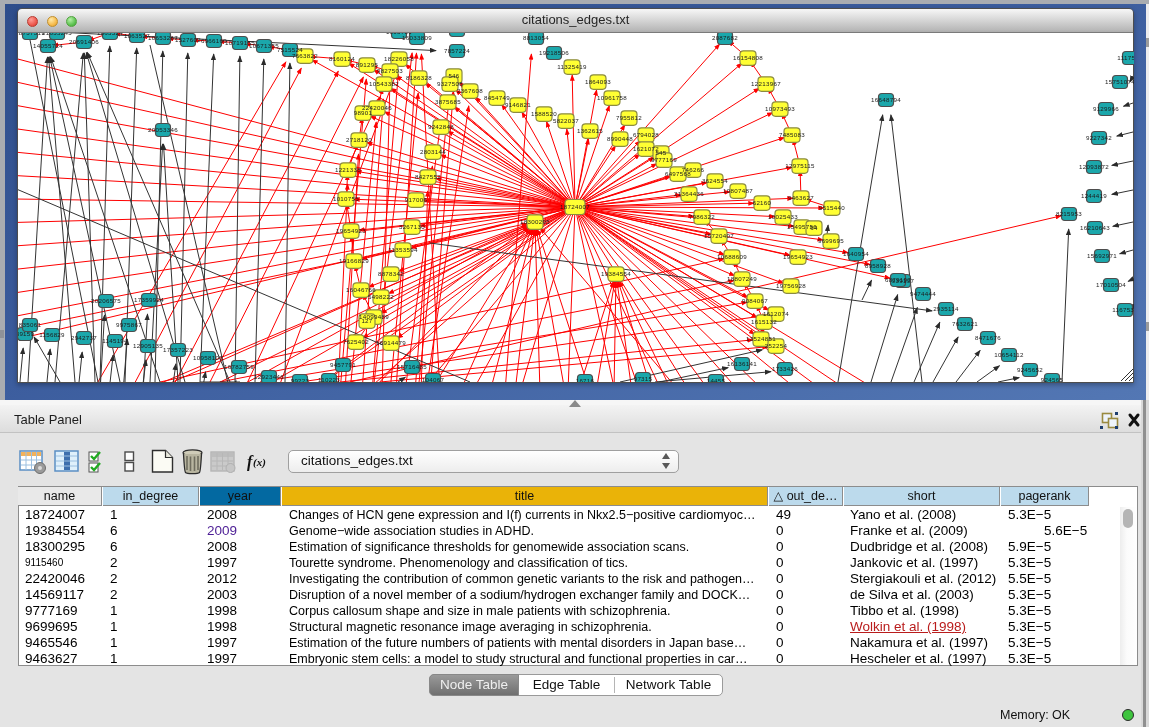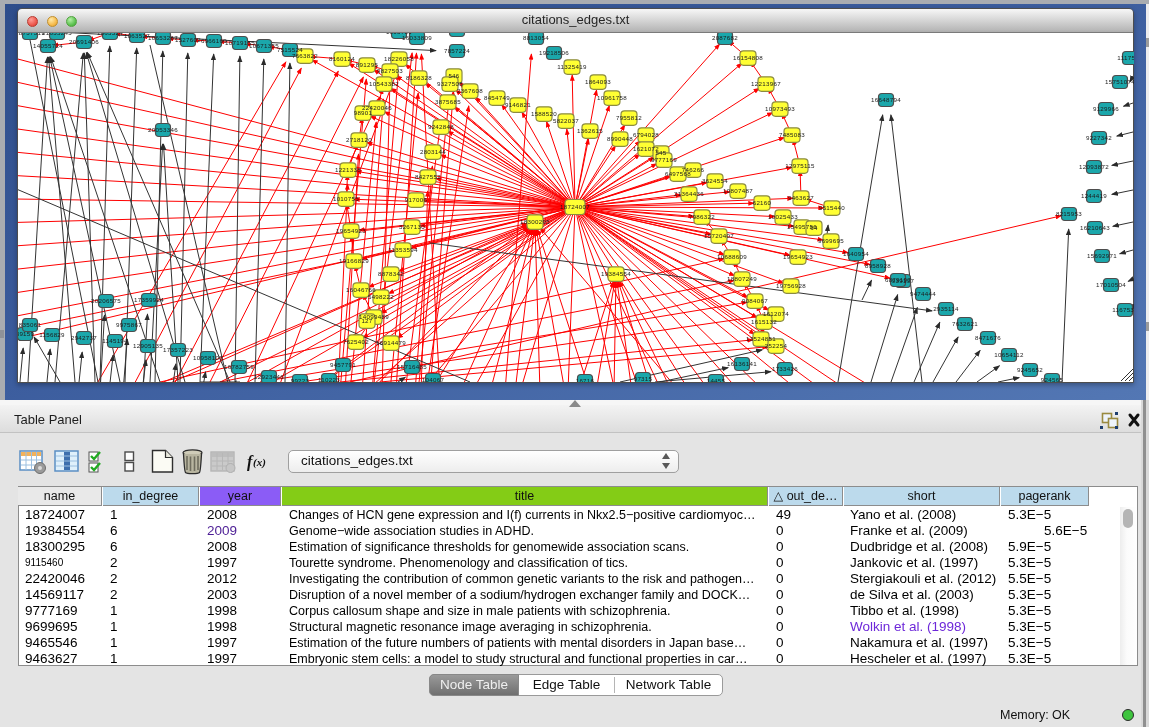--- a/index.html
+++ b/index.html
@@ -645,22 +645,22 @@
 <div class="abs" style="left:288px;top:450px;width:391px;height:23px;background:linear-gradient(#ffffff,#ededed);border:1px solid #9f9f9f;border-radius:5px;"></div>
 <div class="abs" style="left:301px;top:453px;font-size:13.5px;color:#111;">citations_edges.txt</div>
 <svg class="abs" width="14" height="20" viewBox="0 0 14 20" style="left:659px;top:451px;">
 <path d="M7 2 L11 8 L3 8 z" fill="#585858"></path>
     <path d="M7 18 L11 12 L3 12 z" fill="#585858"></path>
 </svg>
 
 <div class="abs" style="left:18px;top:486px;width:1120px;height:180px;background:#ffffff;border:1px solid #8c8c8c;"></div>
 <div style="position:absolute;left:18px;top:487px;width:84px;height:19px;background:#e9e9e9;border-right:1px solid #8c8c8c;border-bottom:1px solid #8c8c8c;font-size:12.5px;text-align:center;line-height:19px;color:#111;">name</div>
 <div style="position:absolute;left:103px;top:487px;width:96px;height:19px;background:#bcdaec;border-right:1px solid #8c8c8c;border-bottom:1px solid #8c8c8c;font-size:12.5px;text-align:center;line-height:19px;color:#111;">in_degree</div>
-<div style="position:absolute;left:200px;top:487px;width:81px;height:19px;background:#8b5cf6;border-right:1px solid #8c8c8c;border-bottom:1px solid #8c8c8c;font-size:12.5px;text-align:center;line-height:19px;color:#111;">year</div>
-<div style="position:absolute;left:282px;top:487px;width:486px;height:19px;background:#84cc16;border-right:1px solid #8c8c8c;border-bottom:1px solid #8c8c8c;font-size:12.5px;text-align:center;line-height:19px;color:#111;">title</div>
+<div style="position:absolute;left:200px;top:487px;width:81px;height:19px;background:#0369a1;border-right:1px solid #8c8c8c;border-bottom:1px solid #8c8c8c;font-size:12.5px;text-align:center;line-height:19px;color:#111;">year</div>
+<div style="position:absolute;left:282px;top:487px;width:486px;height:19px;background:#eab308;border-right:1px solid #8c8c8c;border-bottom:1px solid #8c8c8c;font-size:12.5px;text-align:center;line-height:19px;color:#111;">title</div>
 <div style="position:absolute;left:769px;top:487px;width:74px;height:19px;background:#bcdaec;border-right:1px solid #8c8c8c;border-bottom:1px solid #8c8c8c;font-size:12.5px;text-align:center;line-height:19px;color:#111;">△ out_de…</div>
 <div style="position:absolute;left:844px;top:487px;width:156px;height:19px;background:#bcdaec;border-right:1px solid #8c8c8c;border-bottom:1px solid #8c8c8c;font-size:12.5px;text-align:center;line-height:19px;color:#111;">short</div>
 <div style="position:absolute;left:1001px;top:487px;width:88px;height:19px;background:#bcdaec;border-right:1px solid #8c8c8c;border-bottom:1px solid #8c8c8c;font-size:12.5px;text-align:center;line-height:19px;color:#111;">pagerank</div>
 <div style="position:absolute;left:25px;top:507px;height:16px;font-size:13.5px;line-height:16px;color:#000;white-space:nowrap;">18724007</div>
 <div style="position:absolute;left:110px;top:507px;height:16px;font-size:13.5px;line-height:16px;color:#000;white-space:nowrap;">1</div>
 <div style="position:absolute;left:207px;top:507px;height:16px;font-size:13.5px;line-height:16px;color:#000;white-space:nowrap;">2008</div>
 <div style="position:absolute;left:289px;top:507px;width:478px;height:16px;font-size:12.5px;line-height:16px;color:#000;white-space:nowrap;overflow:hidden;">Changes of HCN gene expression and I(f) currents in Nkx2.5−positive cardiomyoc…</div>
 <div style="position:absolute;left:776px;top:507px;height:16px;font-size:13.5px;line-height:16px;color:#000;white-space:nowrap;">49</div>
 <div style="position:absolute;left:850px;top:507px;height:16px;font-size:13.5px;line-height:16px;color:#000;white-space:nowrap;">Yano et al. (2008)</div>
 <div style="position:absolute;left:1008px;top:507px;height:16px;font-size:13.5px;line-height:16px;color:#000;white-space:nowrap;">5.3E−5</div>
@@ -704,21 +704,21 @@
 <div style="position:absolute;left:207px;top:603px;height:16px;font-size:13.5px;line-height:16px;color:#000;white-space:nowrap;">1998</div>
 <div style="position:absolute;left:289px;top:603px;width:478px;height:16px;font-size:12.5px;line-height:16px;color:#000;white-space:nowrap;overflow:hidden;">Corpus callosum shape and size in male patients with schizophrenia.</div>
 <div style="position:absolute;left:776px;top:603px;height:16px;font-size:13.5px;line-height:16px;color:#000;white-space:nowrap;">0</div>
 <div style="position:absolute;left:850px;top:603px;height:16px;font-size:13.5px;line-height:16px;color:#000;white-space:nowrap;">Tibbo et al. (1998)</div>
 <div style="position:absolute;left:1008px;top:603px;height:16px;font-size:13.5px;line-height:16px;color:#000;white-space:nowrap;">5.3E−5</div>
 <div style="position:absolute;left:25px;top:619px;height:16px;font-size:13.5px;line-height:16px;color:#000;white-space:nowrap;">9699695</div>
 <div style="position:absolute;left:110px;top:619px;height:16px;font-size:13.5px;line-height:16px;color:#000;white-space:nowrap;">1</div>
 <div style="position:absolute;left:207px;top:619px;height:16px;font-size:13.5px;line-height:16px;color:#000;white-space:nowrap;">1998</div>
 <div style="position:absolute;left:289px;top:619px;width:478px;height:16px;font-size:12.5px;line-height:16px;color:#000;white-space:nowrap;overflow:hidden;">Structural magnetic resonance image averaging in schizophrenia.</div>
 <div style="position:absolute;left:776px;top:619px;height:16px;font-size:13.5px;line-height:16px;color:#000;white-space:nowrap;">0</div>
-<div style="position:absolute;left:850px;top:619px;height:16px;font-size:13.5px;line-height:16px;color:#6d28d9;white-space:nowrap;">Wolkin et al. (1998)</div>
+<div style="position:absolute;left:850px;top:619px;height:16px;font-size:13.5px;line-height:16px;color:#b91c1c;white-space:nowrap;text-decoration:underline;">Wolkin et al. (1998)</div>
 <div style="position:absolute;left:1008px;top:619px;height:16px;font-size:13.5px;line-height:16px;color:#000;white-space:nowrap;">5.3E−5</div>
 <div style="position:absolute;left:25px;top:635px;height:16px;font-size:13.5px;line-height:16px;color:#000;white-space:nowrap;">9465546</div>
 <div style="position:absolute;left:110px;top:635px;height:16px;font-size:13.5px;line-height:16px;color:#000;white-space:nowrap;">1</div>
 <div style="position:absolute;left:207px;top:635px;height:16px;font-size:13.5px;line-height:16px;color:#000;white-space:nowrap;">1997</div>
 <div style="position:absolute;left:289px;top:635px;width:478px;height:16px;font-size:12.5px;line-height:16px;color:#000;white-space:nowrap;overflow:hidden;">Estimation of the future numbers of patients with mental disorders in Japan base…</div>
 <div style="position:absolute;left:776px;top:635px;height:16px;font-size:13.5px;line-height:16px;color:#000;white-space:nowrap;">0</div>
 <div style="position:absolute;left:850px;top:635px;height:16px;font-size:13.5px;line-height:16px;color:#000;white-space:nowrap;">Nakamura et al. (1997)</div>
 <div style="position:absolute;left:1008px;top:635px;height:16px;font-size:13.5px;line-height:16px;color:#000;white-space:nowrap;">5.3E−5</div>
 <div style="position:absolute;left:25px;top:651px;height:16px;font-size:13.5px;line-height:16px;color:#000;white-space:nowrap;">9463627</div>
 <div style="position:absolute;left:110px;top:651px;height:16px;font-size:13.5px;line-height:16px;color:#000;white-space:nowrap;">1</div>

